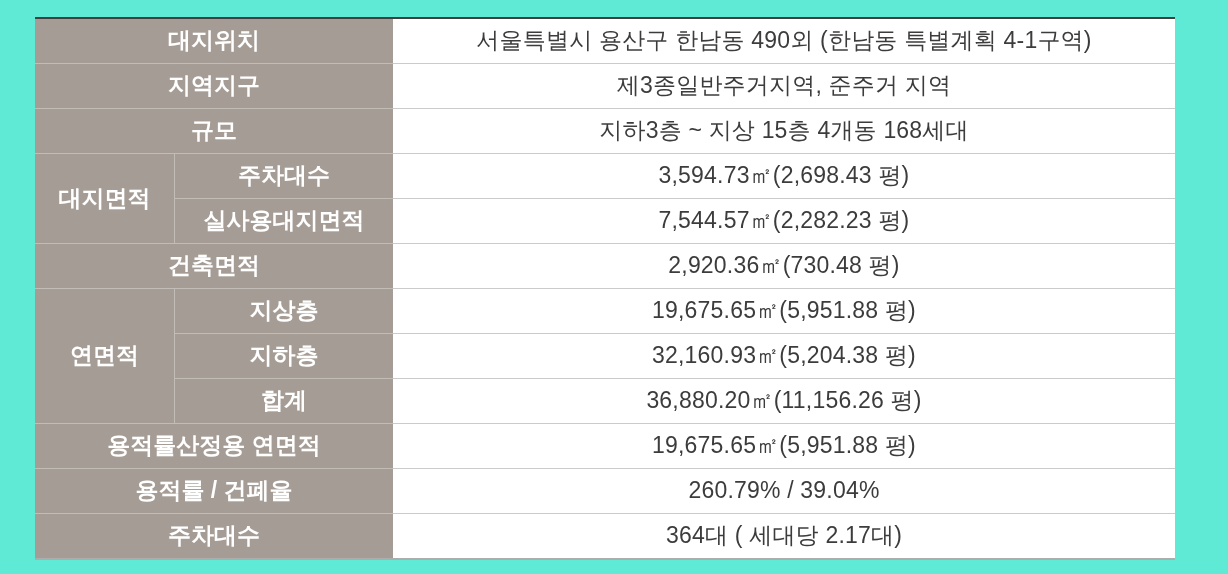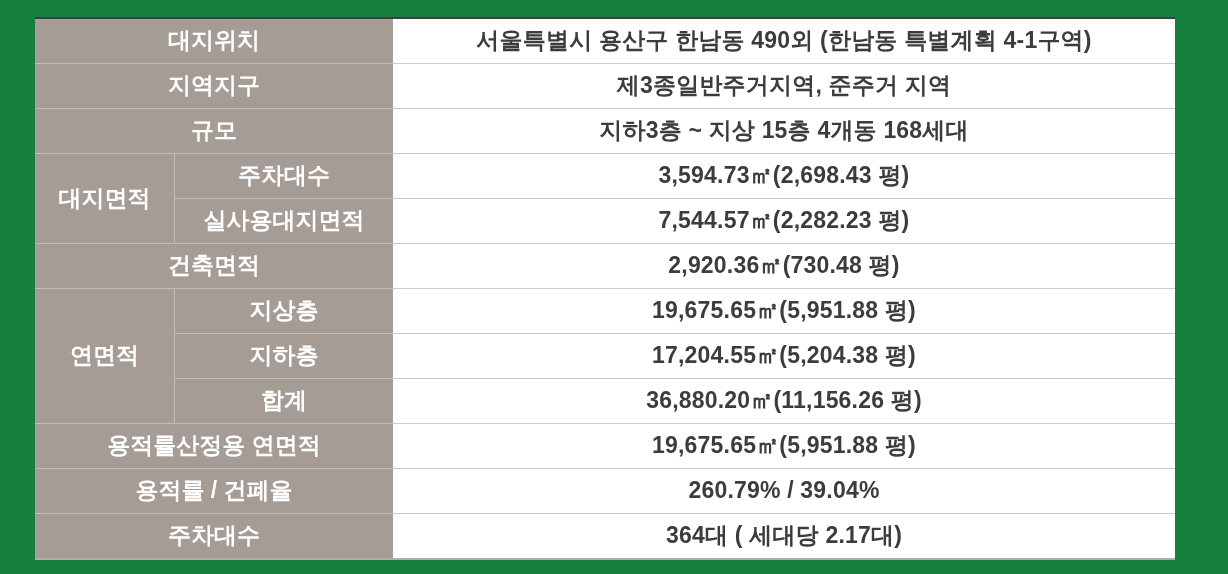--- a/index.html
+++ b/index.html
@@ -5,21 +5,21 @@
   html, body {
     margin: 0;
     padding: 0;
     background: #ffffff;
     font-family: "Liberation Sans", "DejaVu Sans", sans-serif;
   }
   .stage {
     position: relative;
     width: 1228px;
     height: 574px;
-    background: #15803d;
+    background: #5eead4;
     overflow: hidden;
   }
   table.spec-table {
     position: absolute;
     left: 35px;
     top: 17px;
     width: 1140px;
     border-collapse: separate;
     border-spacing: 0;
     table-layout: fixed;
@@ -44,21 +44,21 @@
     color: #ffffff;
     font-weight: 700;
     border-bottom: 1px solid rgba(255,255,255,0.32);
   }
   td.grp {
     border-right: 1px solid rgba(255,255,255,0.32);
   }
   td.val {
     background: #ffffff;
     color: #3c3c3c;
-    font-weight: 700;
+    font-weight: 400;
     border-bottom: 1px solid #cbcbcb;
     letter-spacing: 0.2px;
   }
   tr.last td.hdr,
   tr.last td.val {
     border-bottom: none;
   }
 </style>
 </head>
 <body>
@@ -96,21 +96,21 @@
         <td class="hdr" colspan="2">건축면적</td>
         <td class="val">2,920.36㎡(730.48 평)</td>
       </tr>
       <tr>
         <td class="hdr grp" rowspan="3">연면적</td>
         <td class="hdr">지상층</td>
         <td class="val">19,675.65㎡(5,951.88 평)</td>
       </tr>
       <tr>
         <td class="hdr">지하층</td>
-        <td class="val">17,204.55㎡(5,204.38 평)</td>
+        <td class="val">32,160.93㎡(5,204.38 평)</td>
       </tr>
       <tr>
         <td class="hdr">합계</td>
         <td class="val">36,880.20㎡(11,156.26 평)</td>
       </tr>
       <tr>
         <td class="hdr" colspan="2">용적률산정용 연면적</td>
         <td class="val">19,675.65㎡(5,951.88 평)</td>
       </tr>
       <tr>

